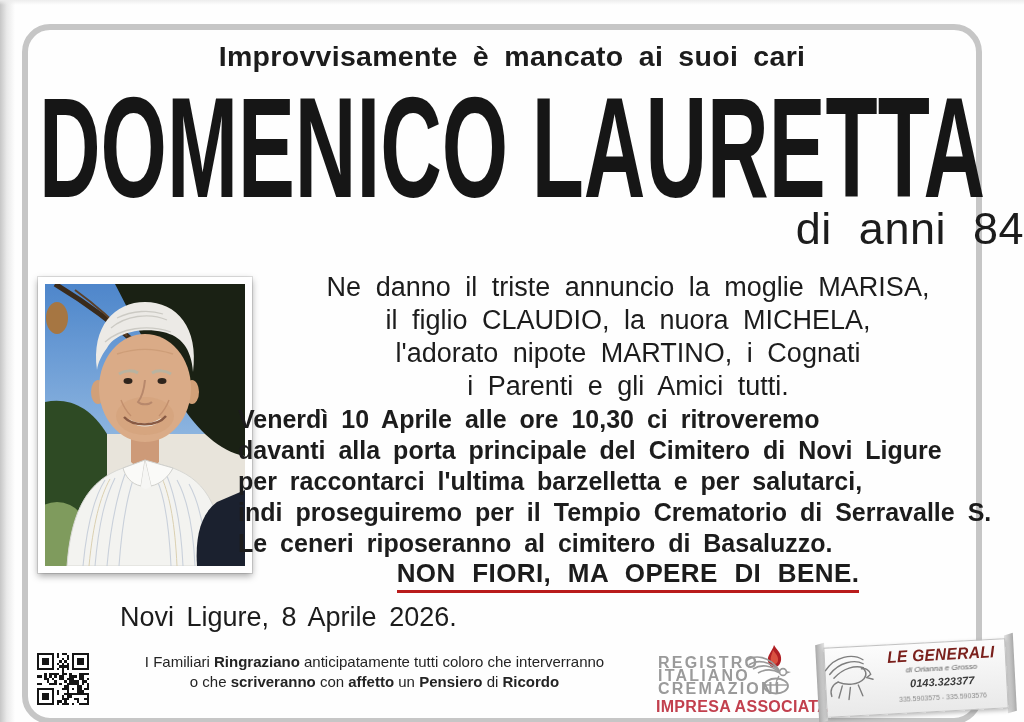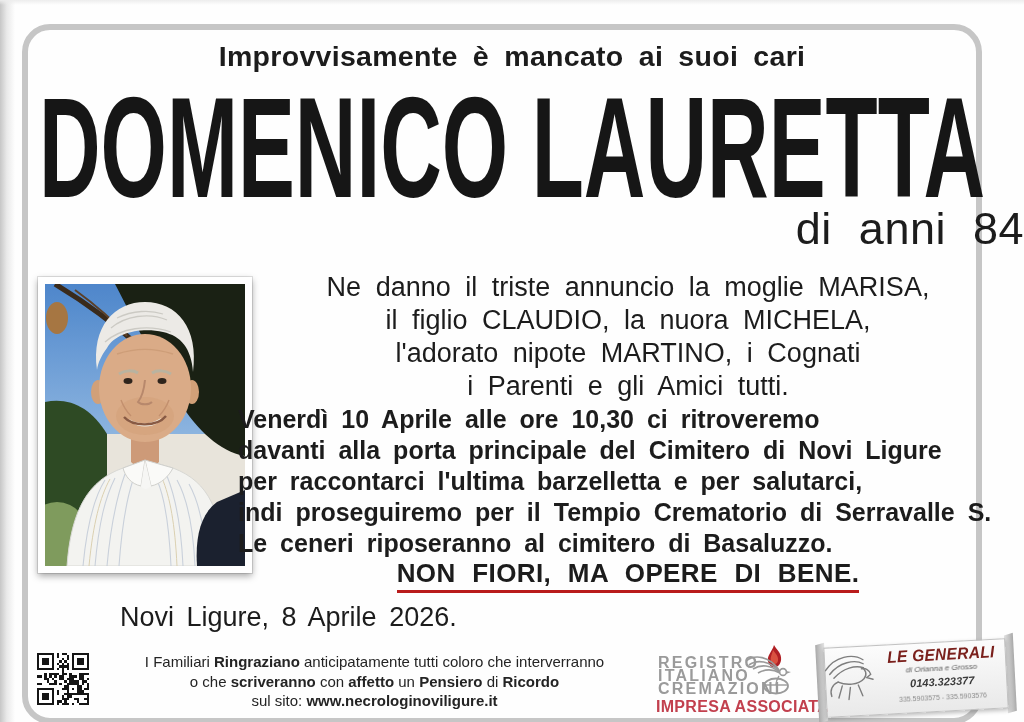--- a/index.html
+++ b/index.html
@@ -397,21 +397,20 @@
           <rect x="17" y="20" width="1" height="1" fill="#151515"></rect>
           <rect x="18" y="20" width="1" height="1" fill="#151515"></rect>
           <rect x="19" y="20" width="1" height="1" fill="#151515"></rect>
           <rect x="20" y="20" width="1" height="1" fill="#151515"></rect>
         </svg>
     </div>
 
     <div class="thanks">
       <div><span>I Familiari </span><span class="b">Ringraziano</span><span> anticipatamente tutti coloro che interverranno</span></div>
       <div><span>o che </span><span class="b">scriveranno</span><span> con </span><span class="b">affetto</span><span> un </span><span class="b">Pensiero</span><span> di </span><span class="b">Ricordo</span></div>
-      <div><span>sul sito: </span><span class="b">www.necrologinoviligure.it</span></div>
     </div>
 
     <div class="registro">
       <div class="registro-text">
         <div>REGISTRO</div>
         <div>ITALIANO</div>
         <div>CREMAZIONI</div>
       </div>
       <svg class="registro-icon" viewBox="0 0 52 54">
         <path d="M31 1 C29 8 24 11 25 17 C26 23 31 25 35 22 C39 19 39 12 36 8 C34 5 32 3 31 1 Z" fill="#b01f24"></path>

